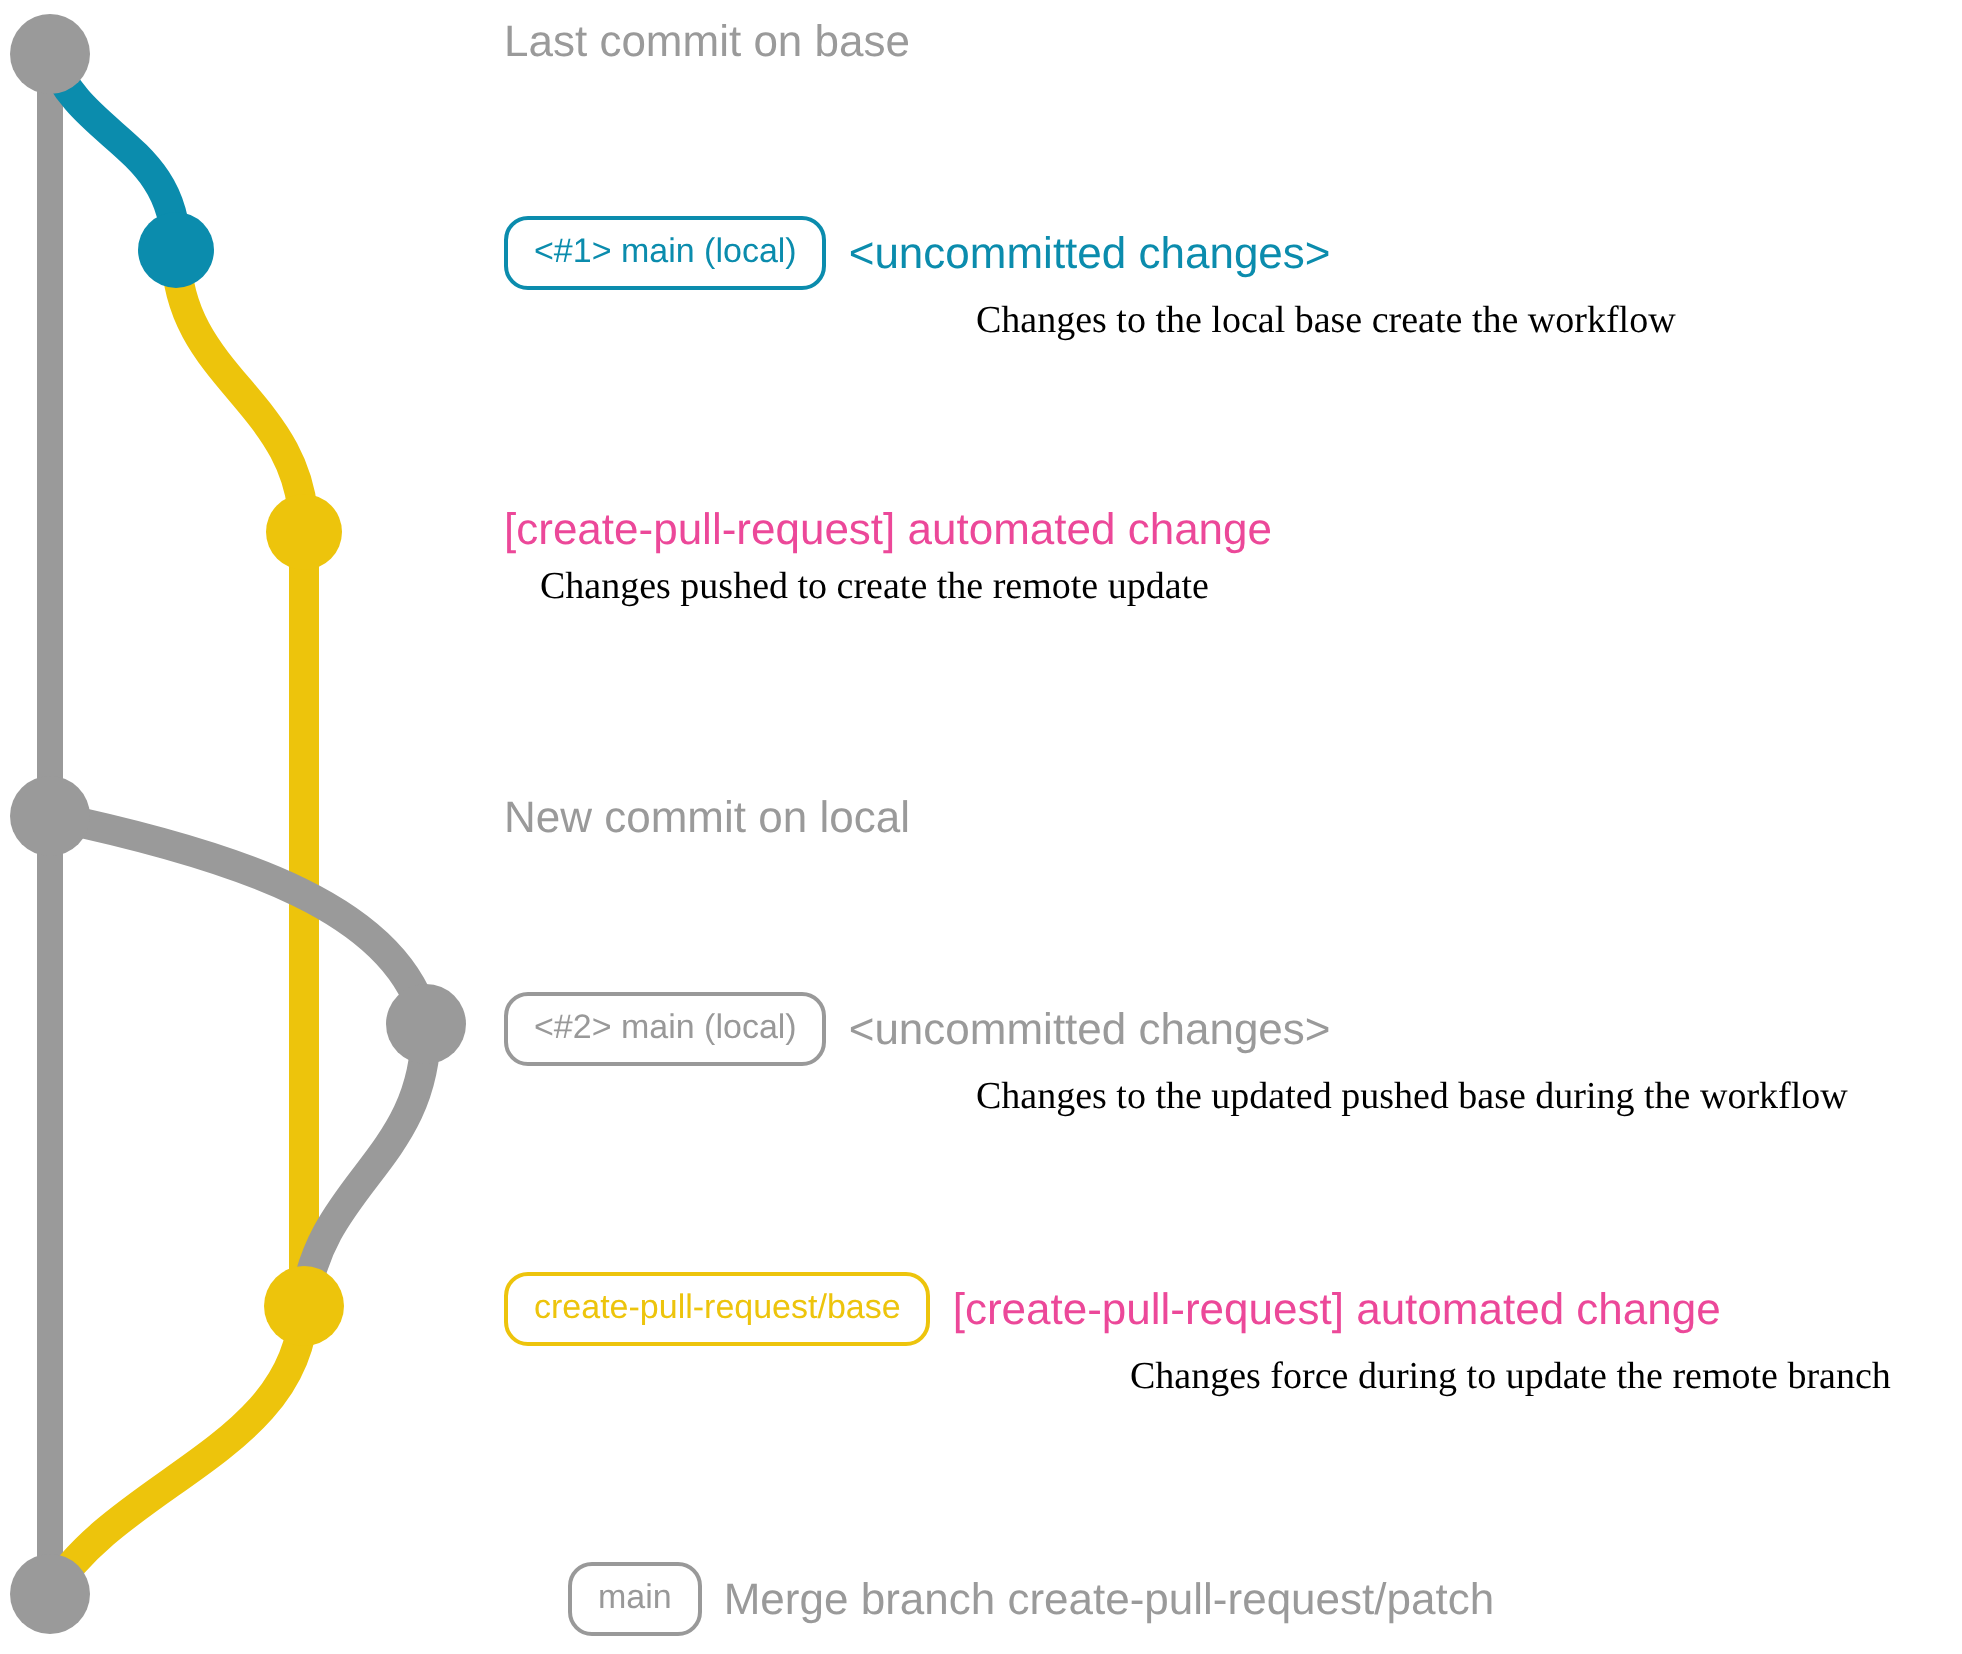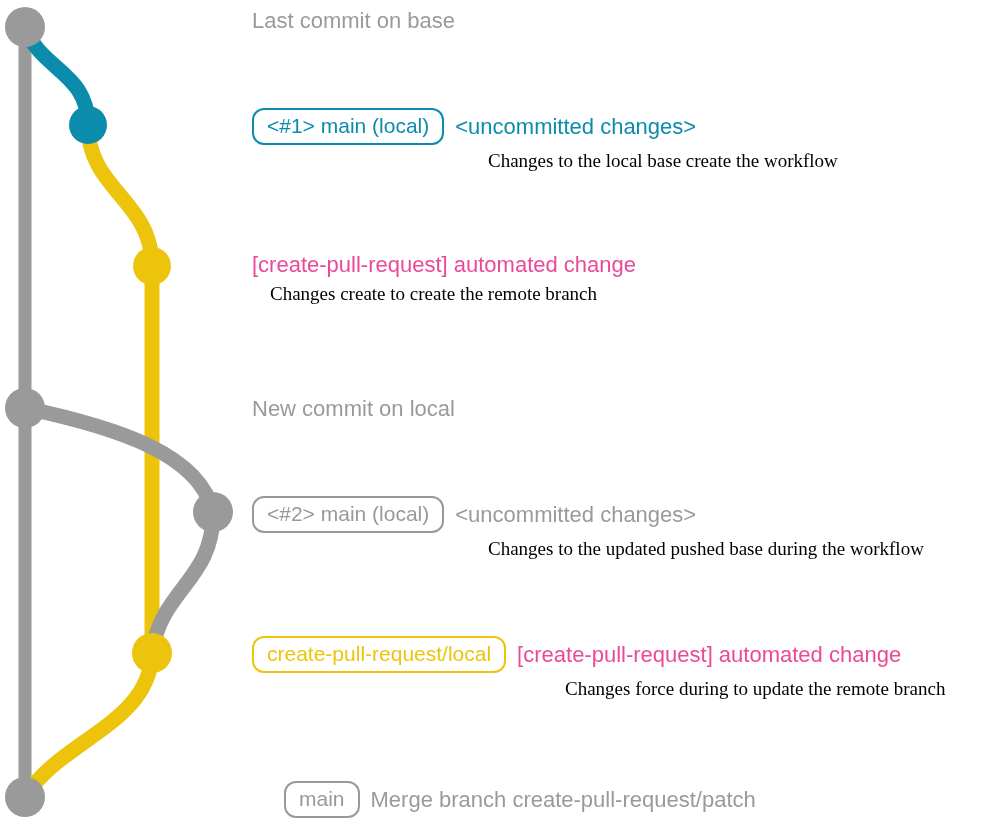--- a/index.html
+++ b/index.html
@@ -37,21 +37,21 @@
     display: flex;
     align-items: center;
     gap: 11px;
     white-space: nowrap;
   }
   .ref-pill {
     display: inline-block;
     border: 2px solid #999999;
     border-radius: 12px;
     padding: 4px 13px 5px 13px;
-    font-size: 21px;
+    font-size: 17px;
     line-height: 24px;
     color: #999999;
     background: #ffffff;
   }
   .ref-pill.blue {
     border-color: #0b8cad;
     color: #0b8cad;
   }
   .ref-pill.yellow {
     border-color: #edc40c;
@@ -119,40 +119,40 @@
       <span class="ref-pill blue">&lt;#1&gt; main (local)</span>
       <span class="subject blue">&lt;uncommitted changes&gt;</span>
     </div>
     <div class="row-note indent-2">Changes to the local base create the workflow</div>
   </div>
 
   <div class="commit-row" style="top:252px;">
     <div class="row-headline">
       <span class="subject yellow">[create-pull-request] automated change</span>
     </div>
-    <div class="row-note indent-1">Changes create to create the remote branch</div>
+    <div class="row-note indent-1">Changes pushed to create the remote update</div>
   </div>
 
   <div class="commit-row" style="top:396px;">
     <div class="row-headline">
       <span class="subject gray">New commit on local</span>
     </div>
   </div>
 
   <div class="commit-row" style="top:496px;">
     <div class="row-headline">
       <span class="ref-pill">&lt;#2&gt; main (local)</span>
       <span class="subject gray">&lt;uncommitted changes&gt;</span>
     </div>
     <div class="row-note indent-2">Changes to the updated pushed base during the workflow</div>
   </div>
 
   <div class="commit-row" style="top:636px;">
     <div class="row-headline">
-      <span class="ref-pill yellow">create-pull-request/local</span>
+      <span class="ref-pill yellow">create-pull-request/base</span>
       <span class="subject yellow">[create-pull-request] automated change</span>
     </div>
     <div class="row-note indent-3">Changes force during to update the remote branch</div>
   </div>
 
   <div class="commit-row" style="top:781px;margin-left:32px;">
     <div class="row-headline">
       <span class="ref-pill">main</span>
       <span class="subject gray">Merge branch create-pull-request/patch</span>
     </div>

